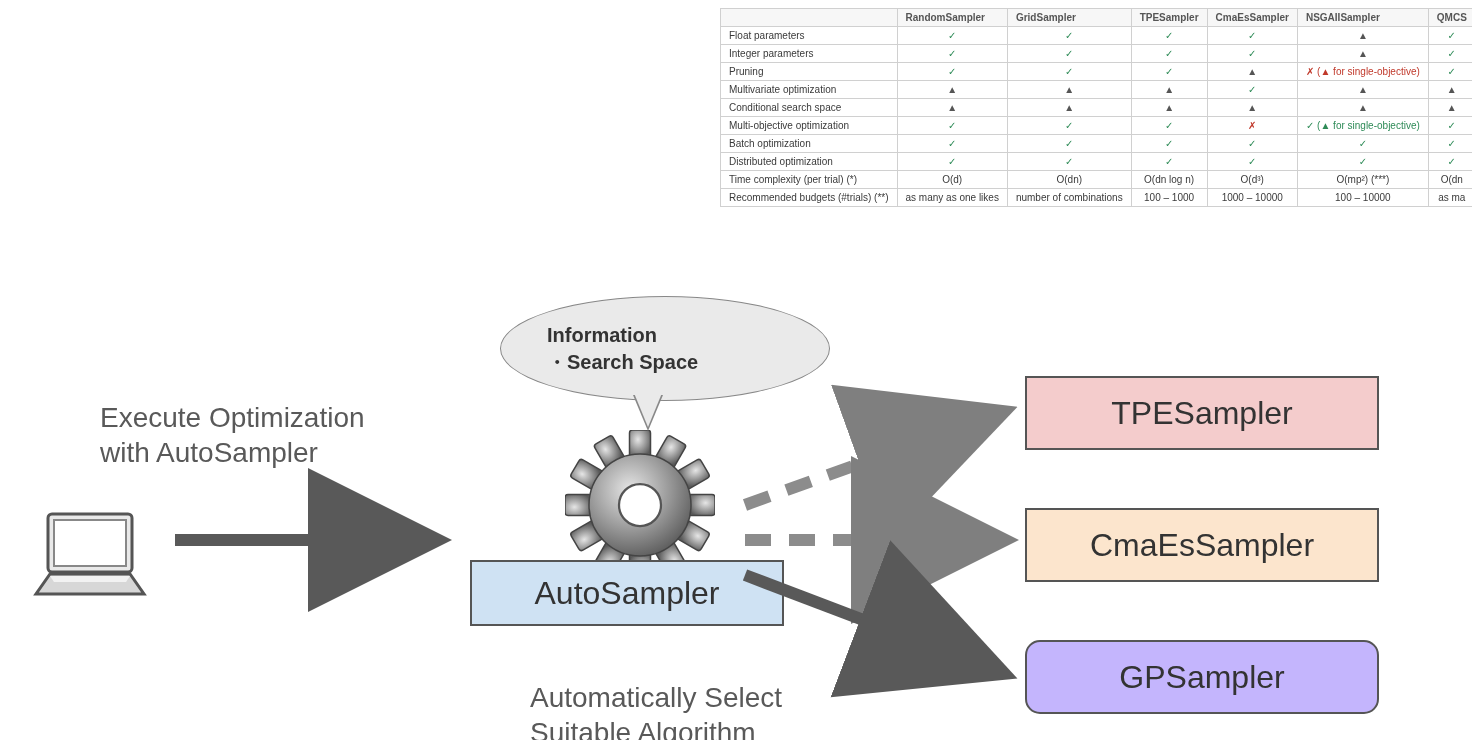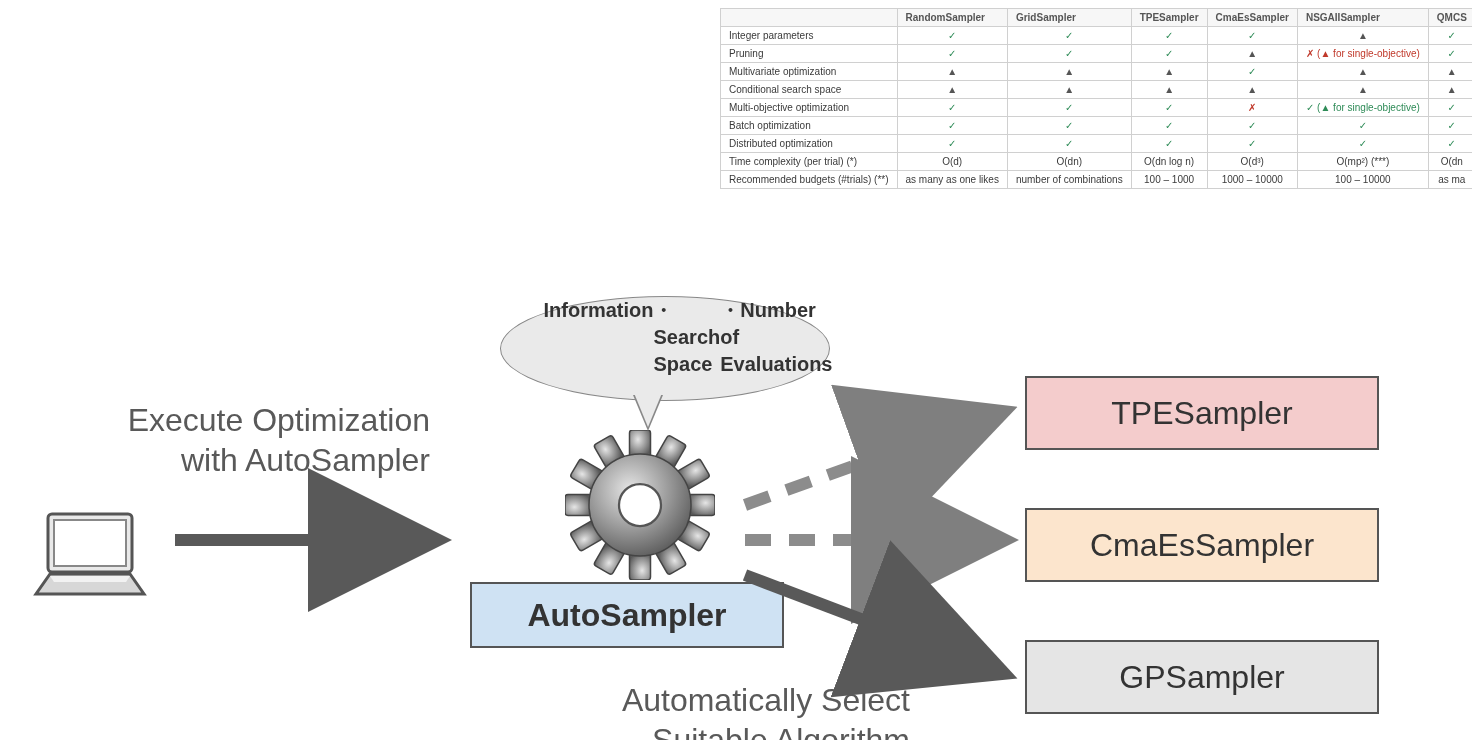--- a/index.html
+++ b/index.html
@@ -1,36 +1,36 @@
 <!DOCTYPE html>
 <html><head>
 <meta charset="utf-8">
 <style>
   html,body{margin:0;padding:0;width:1480px;height:740px;font-family:Arial,Helvetica,sans-serif;background:#fff;color:#3a3a3a;}
   .stage{position:relative;width:1480px;height:740px;}
   .abs{position:absolute;}
-  .caption{font-size:32px;color:#595959;text-align:right;line-height:1.25;}
+  .caption{font-size:28px;color:#595959;text-align:left;line-height:1.25;}
   .box-label{display:flex;align-items:center;justify-content:center;font-size:32px;color:#333;border:2px solid #555;}
   .auto  {background:#cfe2f3;}
   .tpe   {background:#f4cccc;}
   .cmaes {background:#fce5cd;}
-  .gp    {background:#e5e5e5;}
+  .gp    {background:#c4b5fd;border-radius:15px;}
 
   
   .feat-table{border-collapse:collapse;font-size:10px;background:#fff;border:1px solid #bbb;}
   .feat-table th,.feat-table td{border:1px solid #d0d0d0;padding:3px 8px;white-space:nowrap;text-align:left;}
   .feat-table th{background:#f7f7f7;font-weight:bold;color:#555;margin-left:38px;}
   .feat-table td.c{text-align:center;}
   .chk{color:#2e8b57;}
   .tri{color:#555;}
   .na {color:#c0392b;}
 
   
   .bubble{width:330px;height:105px;background:#eaeaea;border:1px solid #888;border-radius:50%/50%;
-          font-size:20px;font-weight:bold;color:#333;display:flex;
+          font-size:20px;font-weight:bold;color:#333;display:flex;flex-direction:column;
           justify-content:center;padding-left:46px;box-sizing:border-box;line-height:1.35;}
   .bubble-tail{width:0;height:0;border-left:14px solid transparent;border-right:14px solid transparent;
                border-top:34px solid #eaeaea;}
   .bubble-tail-bd{width:0;height:0;border-left:15px solid transparent;border-right:15px solid transparent;
                   border-top:36px solid #888;}
 
   svg.arrow{overflow:visible;}
 </style>
 </head>
 <body>
@@ -89,27 +89,26 @@
         <circle cx="50" cy="50" r="34"></circle>
       </g>
       <circle cx="50" cy="50" r="14" fill="#fff" stroke="#555" stroke-width="1.5"></circle>
     </svg>
   </div>
 
   <div class="abs" style="left:500px;top:296px;">
     <div class="bubble">
       <div>Information</div>
       <div>・Search Space</div>
-      <div>・Number of Evaluations</div>
     </div>
   </div>
   <div class="abs bubble-tail-bd" style="left:633px;top:395px;"></div>
   <div class="abs bubble-tail" style="left:634px;top:393px;"></div>
 
-  <div class="abs box-label auto" style="left:470px;top:582px;width:310px;height:62px;font-weight:bold;">
+  <div class="abs box-label auto" style="left:470px;top:560px;width:310px;height:62px;">
     <span>AutoSampler</span>
   </div>
 
   <div class="abs caption" style="left:530px;top:680px;width:380px;">
     <span>Automatically Select</span><br>
     <span>Suitable Algorithm</span>
   </div>
 
   <div class="abs box-label tpe" style="left:1025px;top:376px;width:350px;height:70px;">
     <span>TPESampler</span>
@@ -143,20 +142,29 @@
             <th>RandomSampler</th>
             <th>GridSampler</th>
             <th>TPESampler</th>
             <th>CmaEsSampler</th>
             <th>NSGAIISampler</th>
             <th>QMCS</th>
           </tr>
         </thead>
       <tbody id="ft-body">
           <tr>
+            <td>Float parameters</td>
+            <td class="c chk">✓</td>
+            <td class="c chk">✓</td>
+            <td class="c chk">✓</td>
+            <td class="c chk">✓</td>
+            <td class="c tri">▲</td>
+            <td class="c chk">✓</td>
+          </tr>
+          <tr>
             <td>Integer parameters</td>
             <td class="c chk">✓</td>
             <td class="c chk">✓</td>
             <td class="c chk">✓</td>
             <td class="c chk">✓</td>
             <td class="c tri">▲</td>
             <td class="c chk">✓</td>
           </tr>
           <tr>
             <td>Pruning</td>

